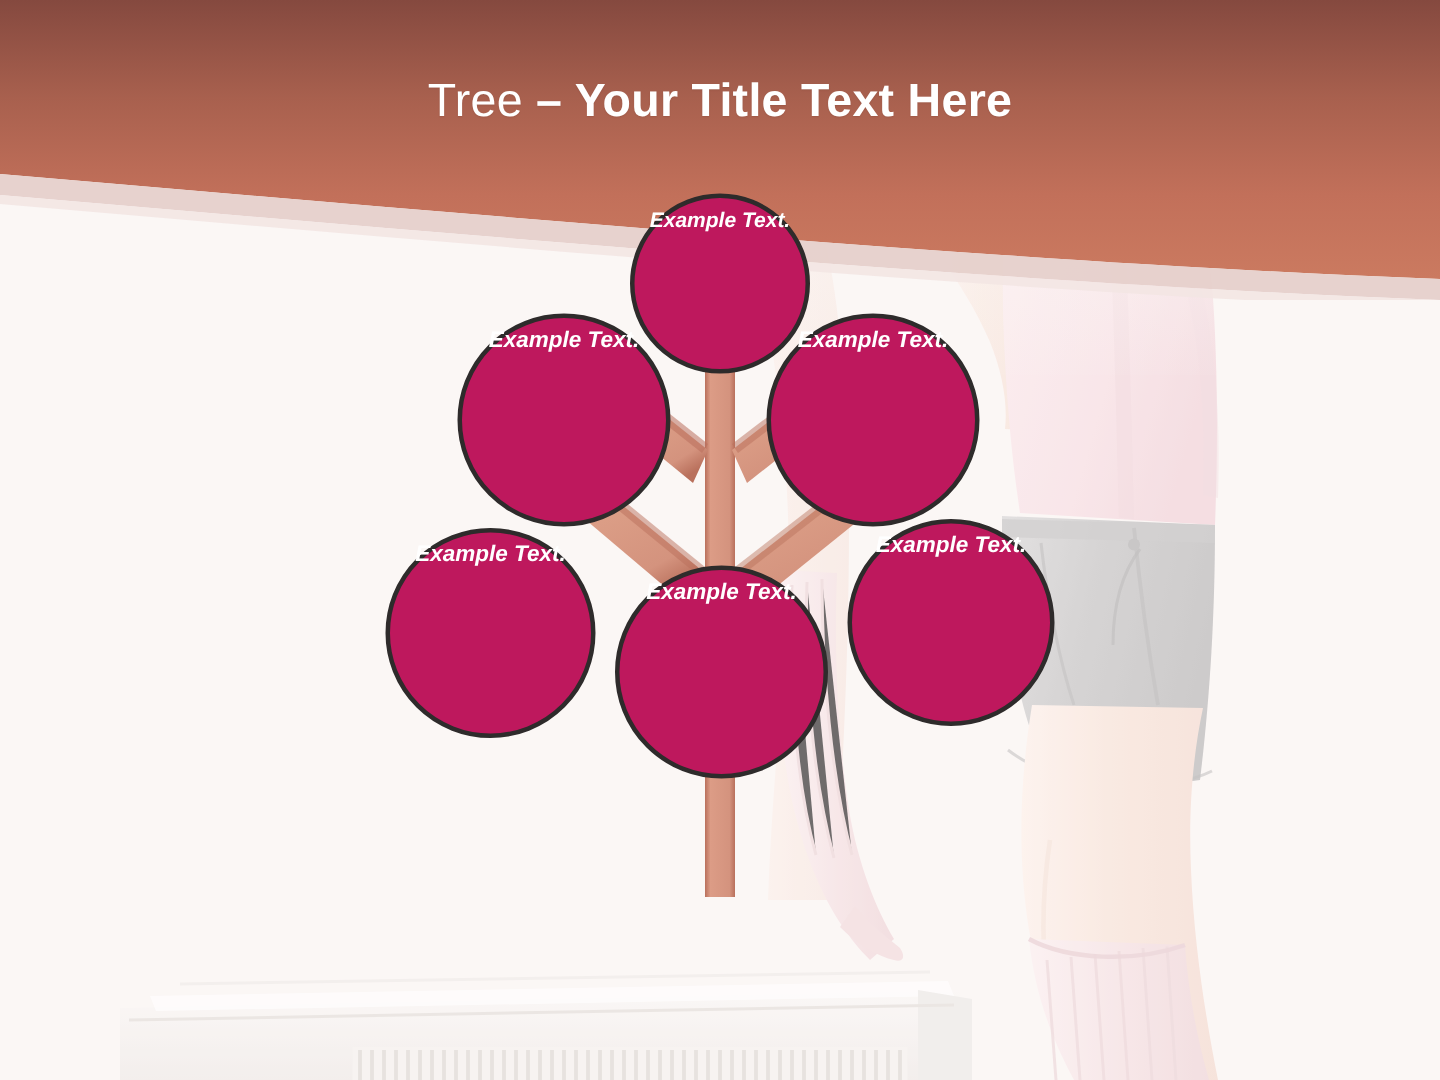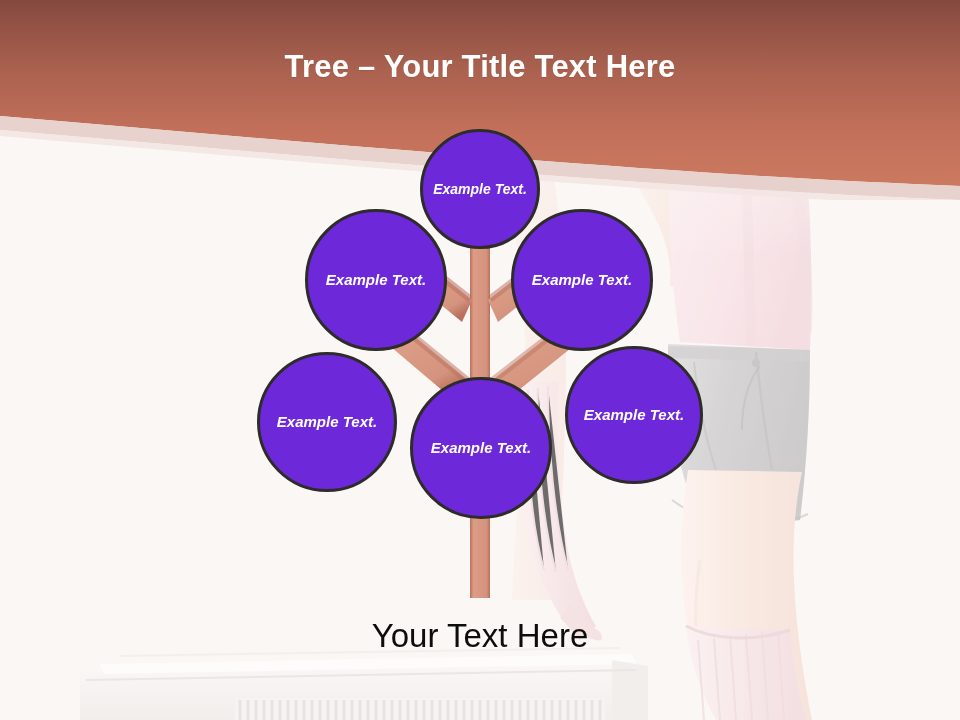--- a/index.html
+++ b/index.html
@@ -42,41 +42,41 @@
     width: 960px;
     text-align: center;
     z-index: 4;
     color: #ffffff;
     font-size: 31px;
     letter-spacing: 0.2px;
     line-height: 1.1;
     white-space: nowrap;
     text-shadow: 0 1px 1px rgba(100,50,40,0.18);
   }
-  #slide-title .t-bold { font-weight: bold; }
+  #slide-title .t-bold { font-weight: normal; }
   #slide-title .t-rest { font-weight: bold; }
 
   
   #diagram {
     position: absolute;
     inset: 0;
     z-index: 5;
   }
   #branches { position: absolute; left: 0; top: 0; z-index: 5; }
   #branches svg { display: block; }
 
   .node {
     position: absolute;
     z-index: 6;
     border-radius: 50%;
-    background: #6d28d9;
+    background: #be185d;
     border: 3px solid #2e2b2b;
     box-sizing: border-box;
     display: flex;
-    align-items: center;
+    align-items: flex-start;
     justify-content: center;
     text-align: center;
     color: #ffffff;
     font-style: italic;
     font-weight: bold;
     font-size: 15px;
     line-height: 1.5;
     padding: 4px;
   }
   .node .node-label { display: block; }
@@ -327,15 +327,14 @@
     <div class="node" style="left:410px; top:377px; width:142px; height:142px;">
       <span class="node-label">Example Text.</span>
     </div>
 
     <div class="node" style="left:565px; top:346px; width:138px; height:138px;">
       <span class="node-label">Example Text.</span>
     </div>
 
   </div>
 
-  <div id="bottom-caption">Your Text Here</div>
 
 </div>
 
 </body></html>

